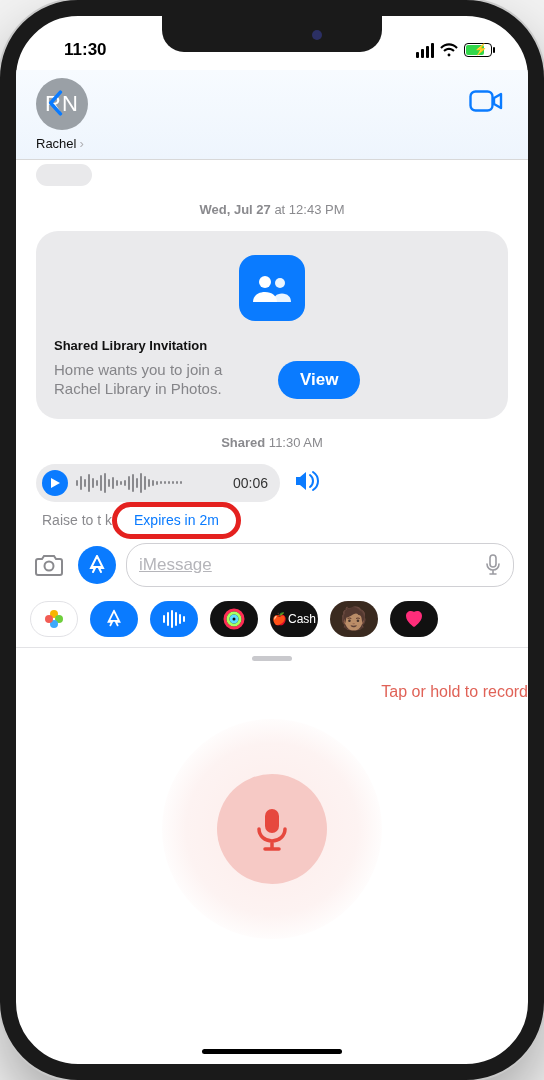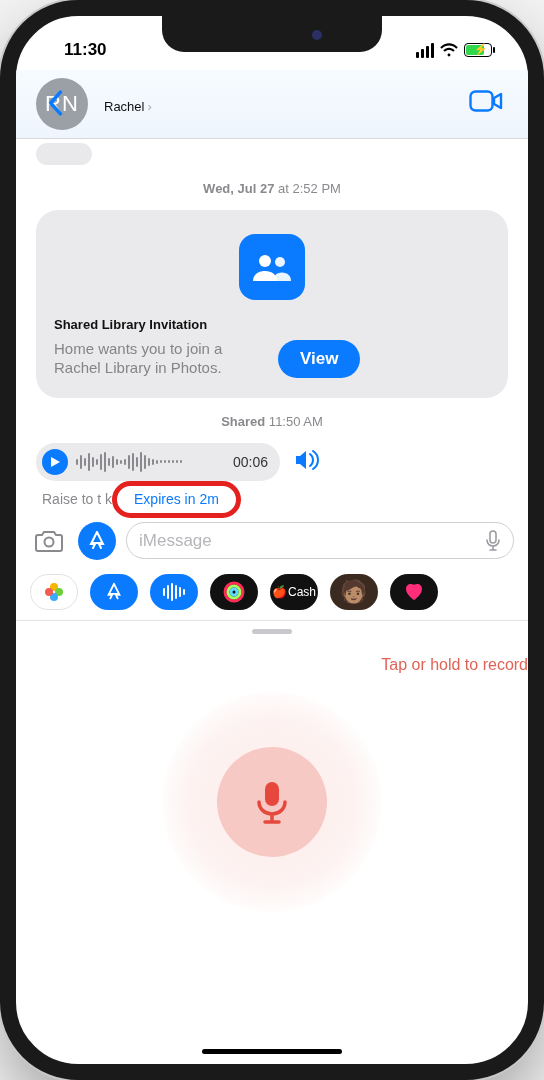--- a/index.html
+++ b/index.html
@@ -33,21 +33,21 @@
     .battery { width:28px; height:14px; border:1.5px solid #000; border-radius:4px; position:relative; }
     .battery::after{content:""; position:absolute; right:-4px; top:3px; width:2.5px; height:6px; background:#000; border-radius:1px;}
     .battery .fill{ position:absolute; left:1px; top:1px; bottom:1px; width:70%; background:#32d74b; border-radius:2px;}
     .battery .bolt{ position:absolute; left:9px; top:-1px; font-size:11px; color:#000;}
     .wifi { width:18px; height:14px; position:relative; }
     
     .header {
       background: linear-gradient(#f7fbff,#eef5fd);
       border-bottom: 1px solid #d8d8d8;
       padding: 6px 20px 8px; position: relative;
-      display:flex; flex-direction:row; align-items:center;gap:16px;
+      display:flex; flex-direction:column; 
     }
     .back {
       position:absolute; left:22px; top:16px; width:34px; height:34px;
       display:flex; align-items:center; justify-content:center;
     }
     .video-call {
       position:absolute; right:22px; top:14px; width:40px; height:34px;
       display:flex; align-items:center; justify-content:center;
     }
     .avatar {
@@ -115,23 +115,24 @@
     .compose{
       display:flex; align-items:center; gap:10px; padding:2px 14px 8px;
     }
     .circ{
       width:38px;height:38px;border-radius:50%;
       display:flex;align-items:center;justify-content:center;
     }
     .circ.gray{background:transparent;color:#858589;}
     .circ.blue{background:#0a7bff;}
     .input{
-      flex:1;height:37px;border:1px solid #d0d0d4;border-radius:20px;
+      flex:1;height:44px;border:1px solid #d0d0d4;border-radius:20px;
       display:flex;align-items:center;padding:0 12px;color:#b5b5ba;font-size:17px;
       justify-content:space-between;
+      text-decoration:underline;
     }
     .input .mic{color:#9c9ca2;}
     
     .appstrip{
       display:flex;gap:12px;padding:6px 14px 10px;overflow:hidden;
       border-bottom:1px solid #e3e3e6;align-items:center;
     }
     .app{
       width:48px;height:36px;border-radius:18px;display:flex;align-items:center;justify-content:center;
       font-size:16px;color:#fff;flex:0 0 48px;
@@ -199,21 +200,21 @@
     <div class="contact-name">
       <span>Rachel</span>
       <span class="chev">›</span>
     </div>
   </div>
 
   <div class="conv">
     <div class="stub-bubble"></div>
 
     <div class="timestamp">
-      <b>Wed, Jul 27</b><span> at 2:52 PM</span>
+      <b>Wed, Jul 27</b><span> at 12:43 PM</span>
     </div>
 
     <div class="card">
       <div class="card-icon">
         <svg width="42" height="30" viewBox="0 0 42 30">
           <circle cx="14" cy="9" r="6" fill="#fff"></circle>
           <path d="M2 29c0-6 5-10 12-10s12 4 12 10H2z" fill="#fff"></path>
           <circle cx="29" cy="10" r="5" fill="#fff" opacity=".92"></circle>
           <path d="M22 29c0-5 3.5-8.5 9-8.5S40 24 40 29H22z" fill="#fff" opacity=".92"></path>
         </svg>
@@ -221,21 +222,21 @@
       <div class="card-body">
         <div>
           <div class="card-title">Shared Library Invitation</div>
           <div class="card-sub">Home wants you to join a Rachel Library in Photos.</div>
         </div>
         <div class="view-btn">View</div>
       </div>
     </div>
 
     <div class="timestamp">
-      <b>Shared</b><span> 11:50 AM</span>
+      <b>Shared</b><span> 11:30 AM</span>
     </div>
 
     <div class="audio-row">
       <div class="audio-bubble">
         <div class="play">
           <svg width="11" height="12" viewBox="0 0 11 12">
             <path d="M1 1l9 5-9 5z" fill="#fff"></path>
           </svg>
         </div>
         <div class="wave">

